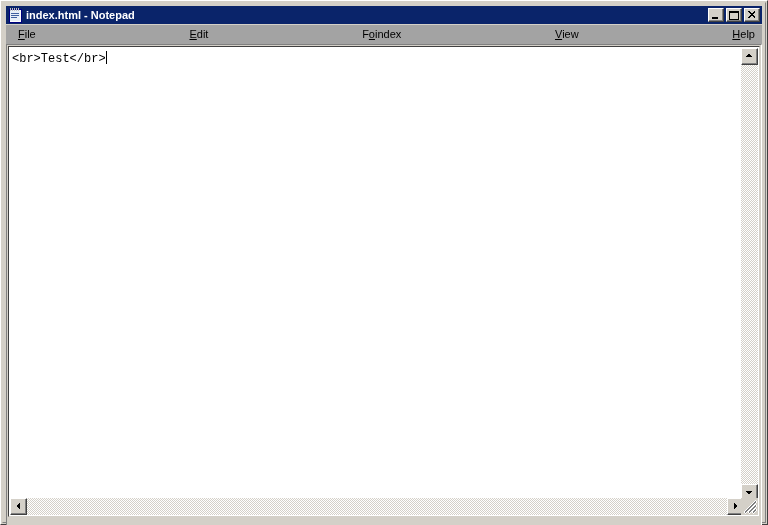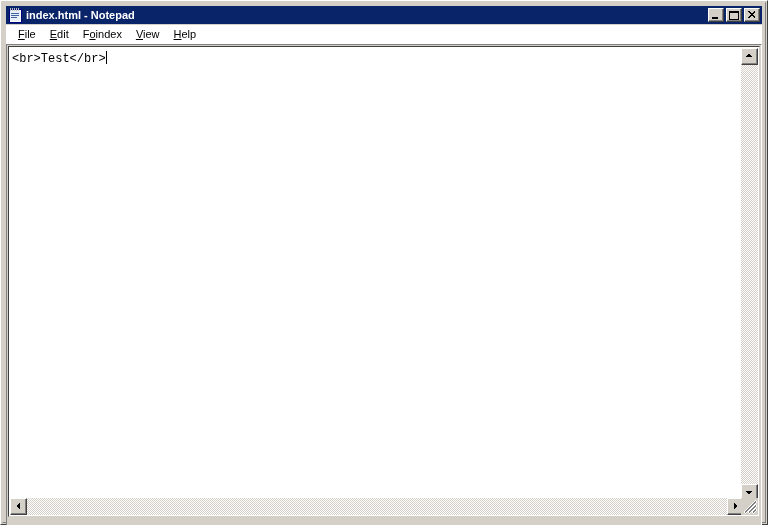--- a/index.html
+++ b/index.html
@@ -111,25 +111,26 @@
     height: 12px;
     z-index: 2;
   }
 
   
   .menubar {
     position: absolute;
     left: 2px; top: 21px;
     width: 756px;
     height: 19px;
-    background: #ffffff;
+    background: #a3a3a3;
     display: flex;
     align-items: center;
     padding-left: 5px;
     box-sizing: border-box;
+    justify-content: space-between;
   }
   .menu-item {
     font-size: 11px;
     color: #000000;
     padding: 2px 7px 2px 7px;
     font-family: "Liberation Sans", sans-serif;
     line-height: 13px;
     cursor: default;
     white-space: nowrap;
   }

